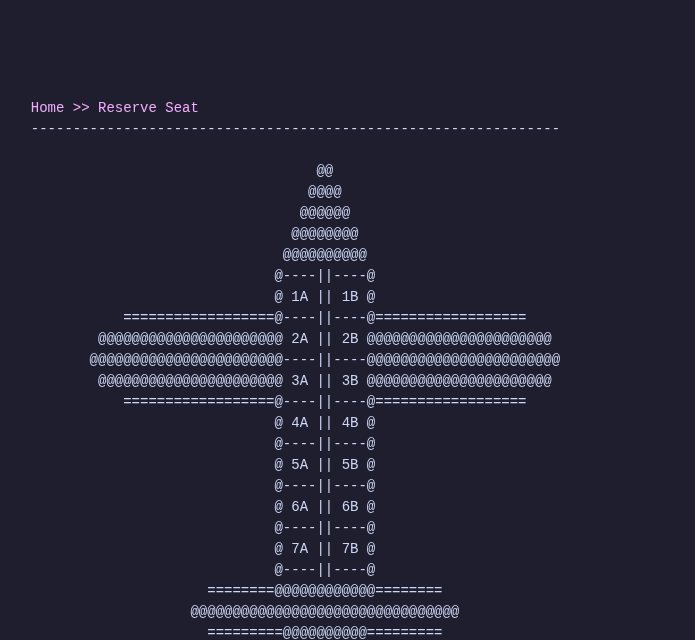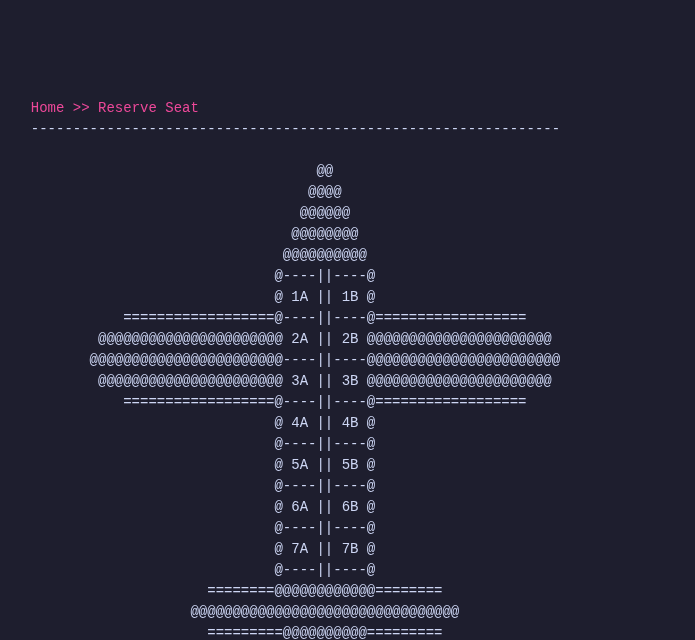--- a/index.html
+++ b/index.html
@@ -13,21 +13,21 @@
       font-family: 'Consolas', 'Courier New', monospace;
       font-size: 14px;
       line-height: 1.5;
       padding: 14px;
       width: 695px;
       height: 640px;
       overflow: hidden;
       white-space: pre;
     }
     .breadcrumb {
-      color: #ec4899;
+      color: #f0abfc;
     }
     .divider {
       color: #cdd6f4;
     }
     .ascii-art {
       color: #cdd6f4;
       text-align: left;
     }
     @keyframes blink {
       50% { opacity: 0; }

